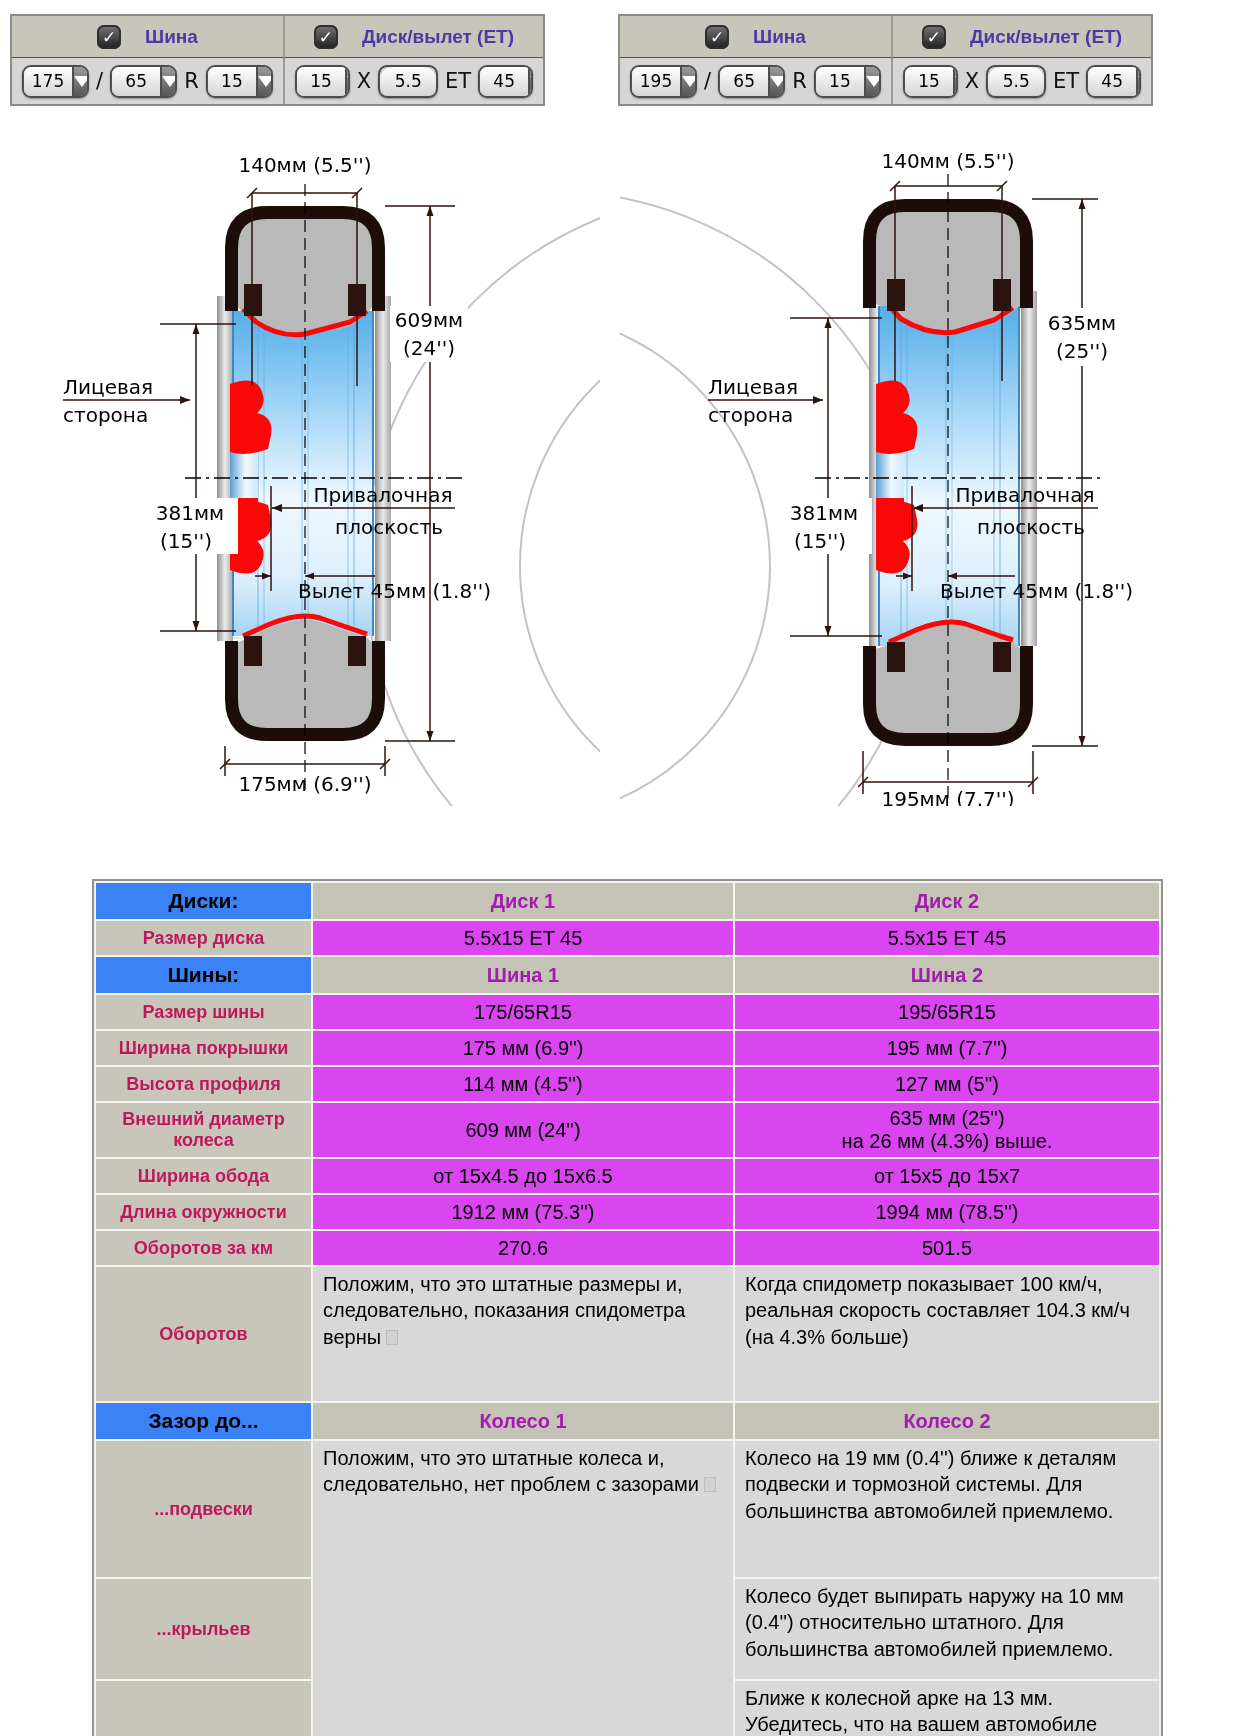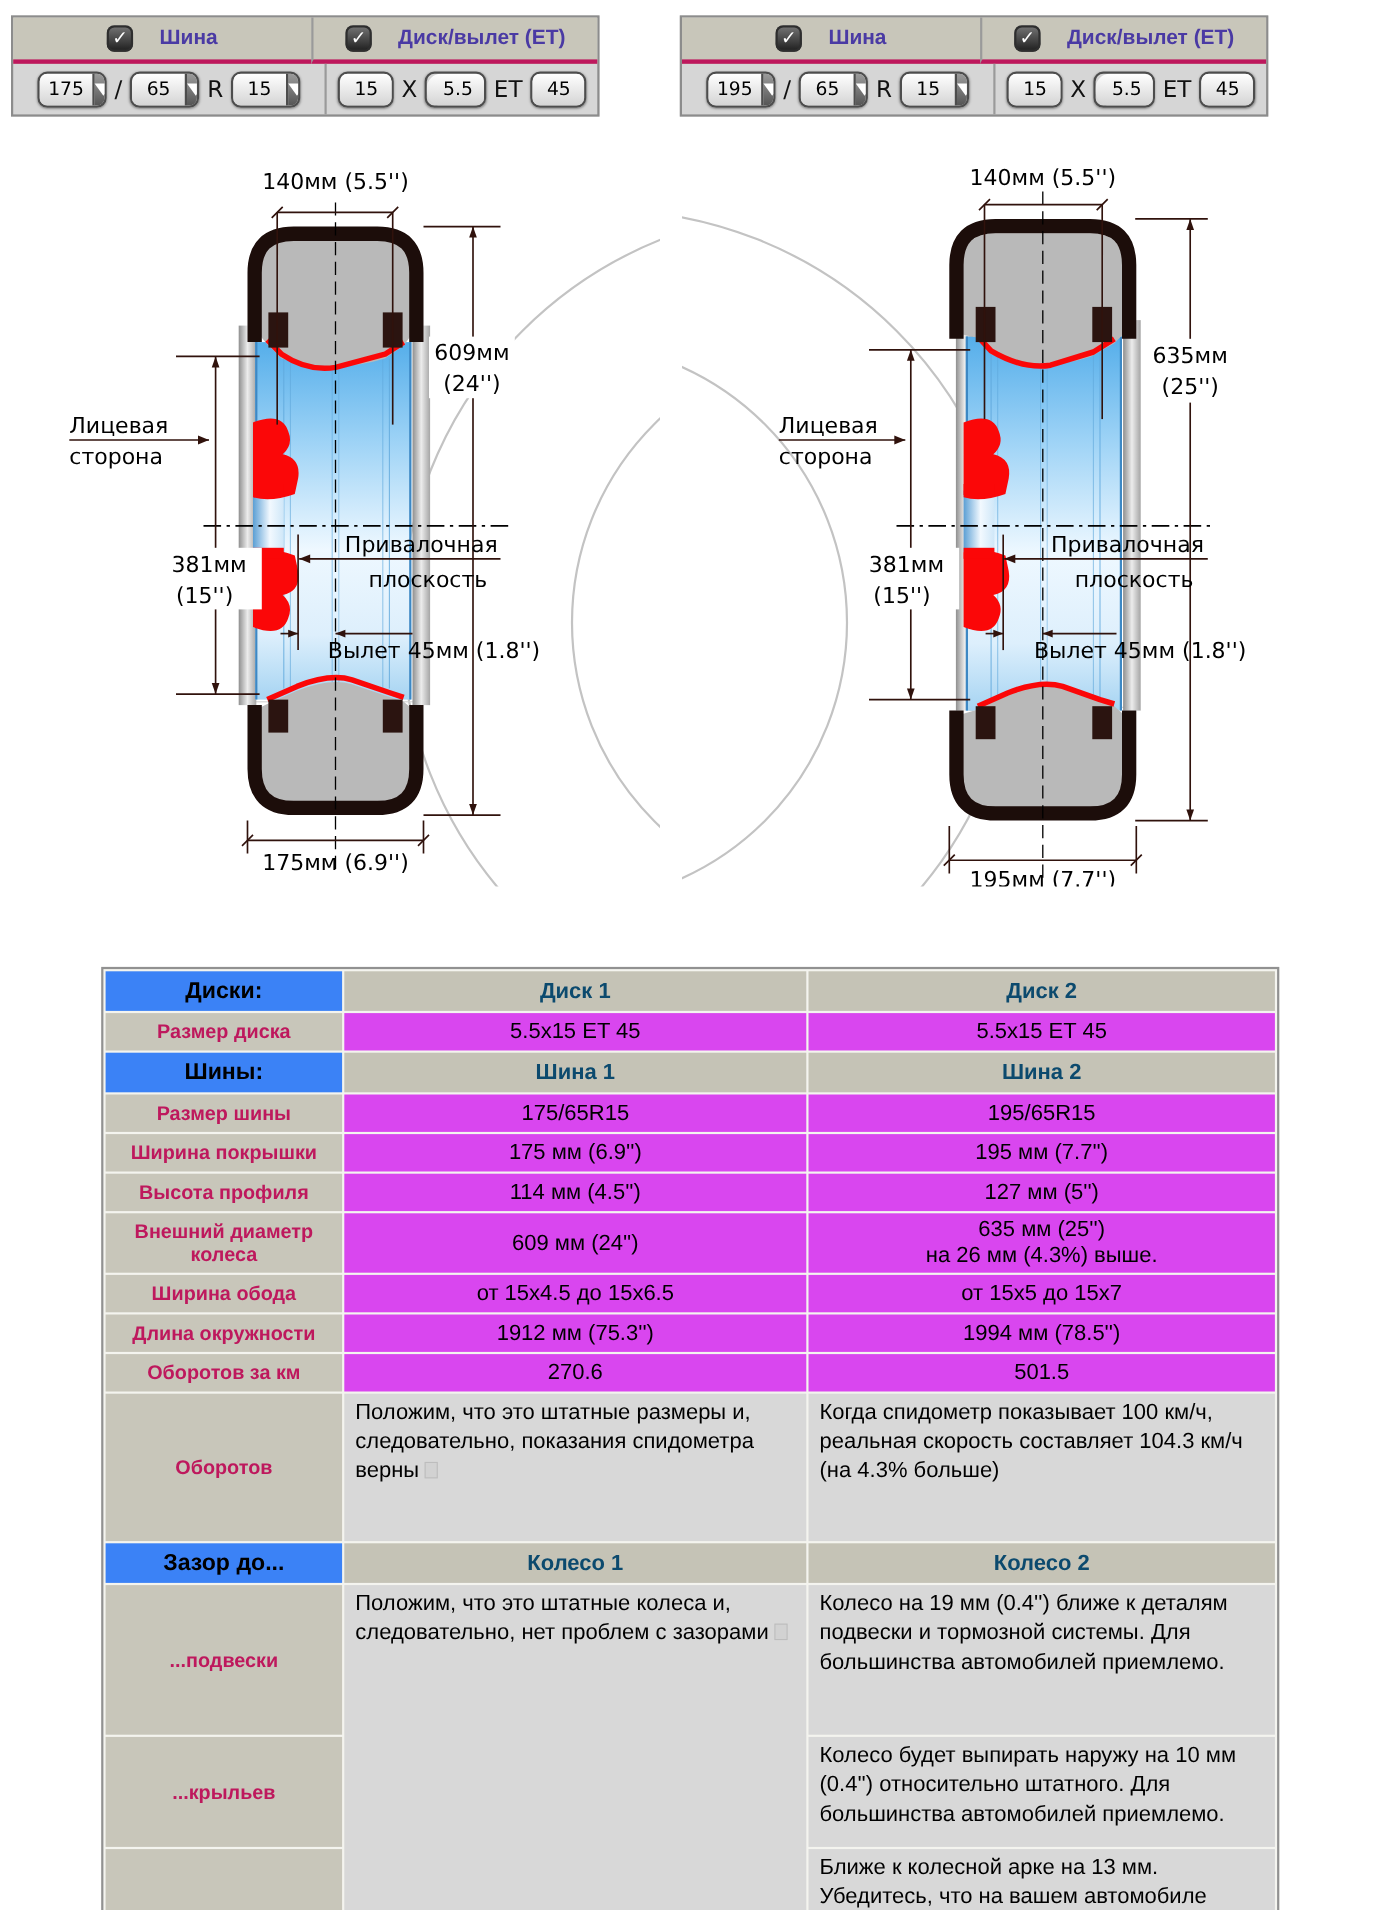--- a/index.html
+++ b/index.html
@@ -2,45 +2,45 @@
 <html><head>
 <meta charset="utf-8">
 <style>
   html,body{margin:0;padding:0;background:#fff;}
   body{width:1257px;font-family:"DejaVu Sans",sans-serif;color:#000;}
 
   
   .panels{display:flex;margin:14px 0 0 10px;}
   .panel{width:531px;border:2px solid #8c8c8c;display:grid;grid-template-columns:271px 260px;grid-template-rows:42px 46px;background:#d6d6d6;}
   .panel + .panel{margin-left:73px;}
-  .p-head{background:#c8c6ba;border-bottom:4px solid #be185d;display:flex;align-items:center;justify-content:center;gap:24px;}
+  .p-head{background:#c8c6ba;border-bottom:1px solid #be185d;display:flex;align-items:center;justify-content:center;gap:24px;}
   .p-sec-r{border-left:2px solid #9a9a9a;}
   .p-label{color:#4a3aa4;font-weight:bold;font-size:19px;font-family:"Liberation Sans",sans-serif;}
   .cb{width:24px;height:24px;border-radius:7px;background:linear-gradient(#777 0%,#1d1d1d 100%);box-shadow:inset 0 0 0 2px #2e2e2e;color:#fff;font-size:17px;font-weight:bold;display:inline-flex;align-items:center;justify-content:center;}
   .cb::before{content:"\2713";}
-  .p-ctl{display:flex;align-items:center;padding:0 10px;gap:7px;font-size:20px;margin-left:12px;}
+  .p-ctl{display:flex;align-items:center;padding:0 10px;gap:7px;font-size:20px;}
   .sep{font-size:21px;color:#111;font-family:"DejaVu Sans",sans-serif;}
   .sel{height:29px;border:2px solid #4d4d4d;border-radius:9px;overflow:hidden;display:inline-flex;box-shadow:0 1px 2px rgba(0,0,0,.35);}
   .sel-v{min-width:38px;padding:0 5px;background:linear-gradient(#ffffff,#d4d4d4);display:flex;align-items:center;justify-content:center;font-size:17px;font-family:"DejaVu Sans",sans-serif;}
   .sel-v.wide{min-width:46px;border-radius:13px;}
   .sel-a{width:31px;background:linear-gradient(#9b9b9b,#555);display:flex;align-items:center;justify-content:center;border-left:2px solid #4d4d4d;}
   .tri{width:0;height:0;border-left:8px solid transparent;border-right:8px solid transparent;border-top:11px solid #fff;}
 
   
   .diagrams{position:relative;height:665px;margin-top:40px;}
   .dia{position:absolute;top:0;width:560px;height:660px;}
   .dia-left{left:40px;} .dia-right{left:620px;}
   svg text{font-family:"DejaVu Sans",sans-serif;font-size:20px;fill:#000;}
 
   
   table.cmp{margin:68px 0 20px 92px;border:2px solid #919191;border-collapse:separate;border-spacing:2px;background:#f4f4ef;table-layout:fixed;font-family:"Liberation Sans",sans-serif;}
   table.cmp td{overflow:hidden;}
   td.lbl{background:#c8c6ba;color:#be185d;font-weight:bold;font-size:18px;text-align:center;vertical-align:middle;padding:2px 6px;}
   td.sec{background:#3b82f6;color:#000;font-weight:bold;font-size:21px;text-align:center;vertical-align:middle;padding:2px 6px;}
-  td.hcol{background:#c5c3b6;color:#0c4a6e;font-weight:bold;font-size:20px;text-align:center;vertical-align:middle;}
+  td.hcol{background:#c5c3b6;color:#a21caf;font-weight:bold;font-size:20px;text-align:center;vertical-align:middle;}
   td.val{background:#d946ef;font-size:20px;text-align:center;vertical-align:middle;padding:2px 8px;}
   td.txt{background:#d8d8d8;font-size:20px;text-align:left;vertical-align:top;padding:4px 10px;line-height:1.32;}
   tr.h32 td{height:32px;} tr.h30 td{height:30px;} tr.h50 td{height:50px;}
   tr.h126 td{height:126px;} tr.h128 td{height:128px;} tr.h92 td{height:92px;} tr.h144 td{height:144px;}
   .ph{display:inline-block;width:10px;height:13px;background:#d2d2d2;border:1px solid #bdbdbd;margin-left:5px;vertical-align:-1px;}
 </style>
 </head>
 <body>
 
 <div class="panels">

